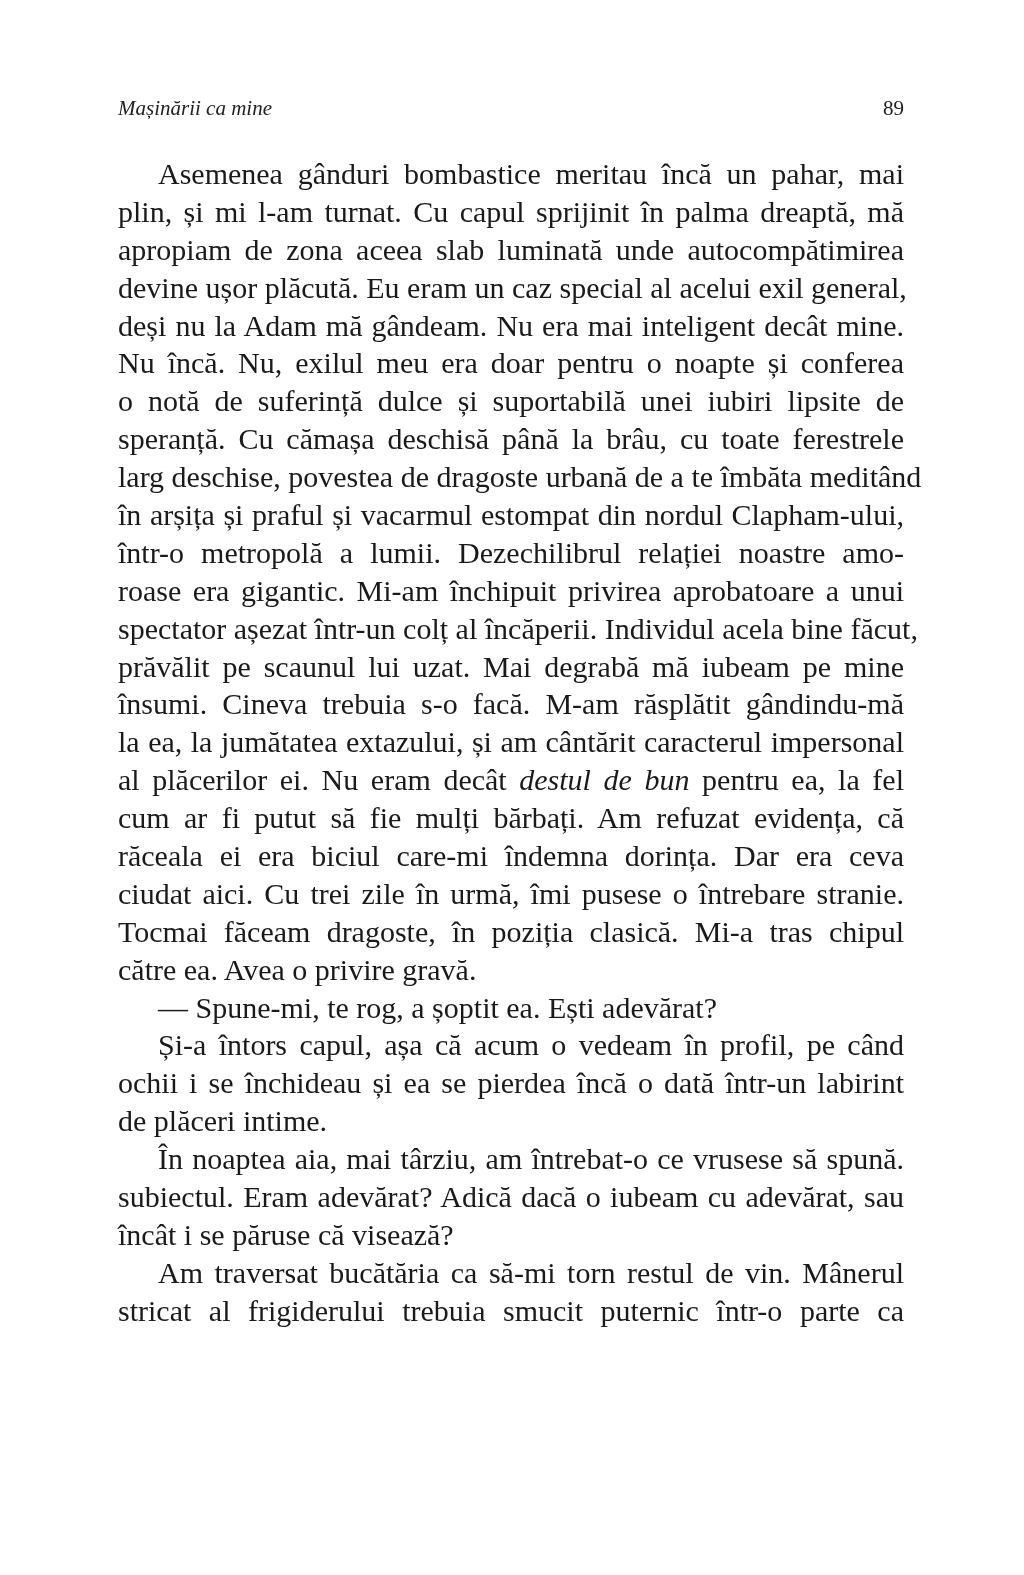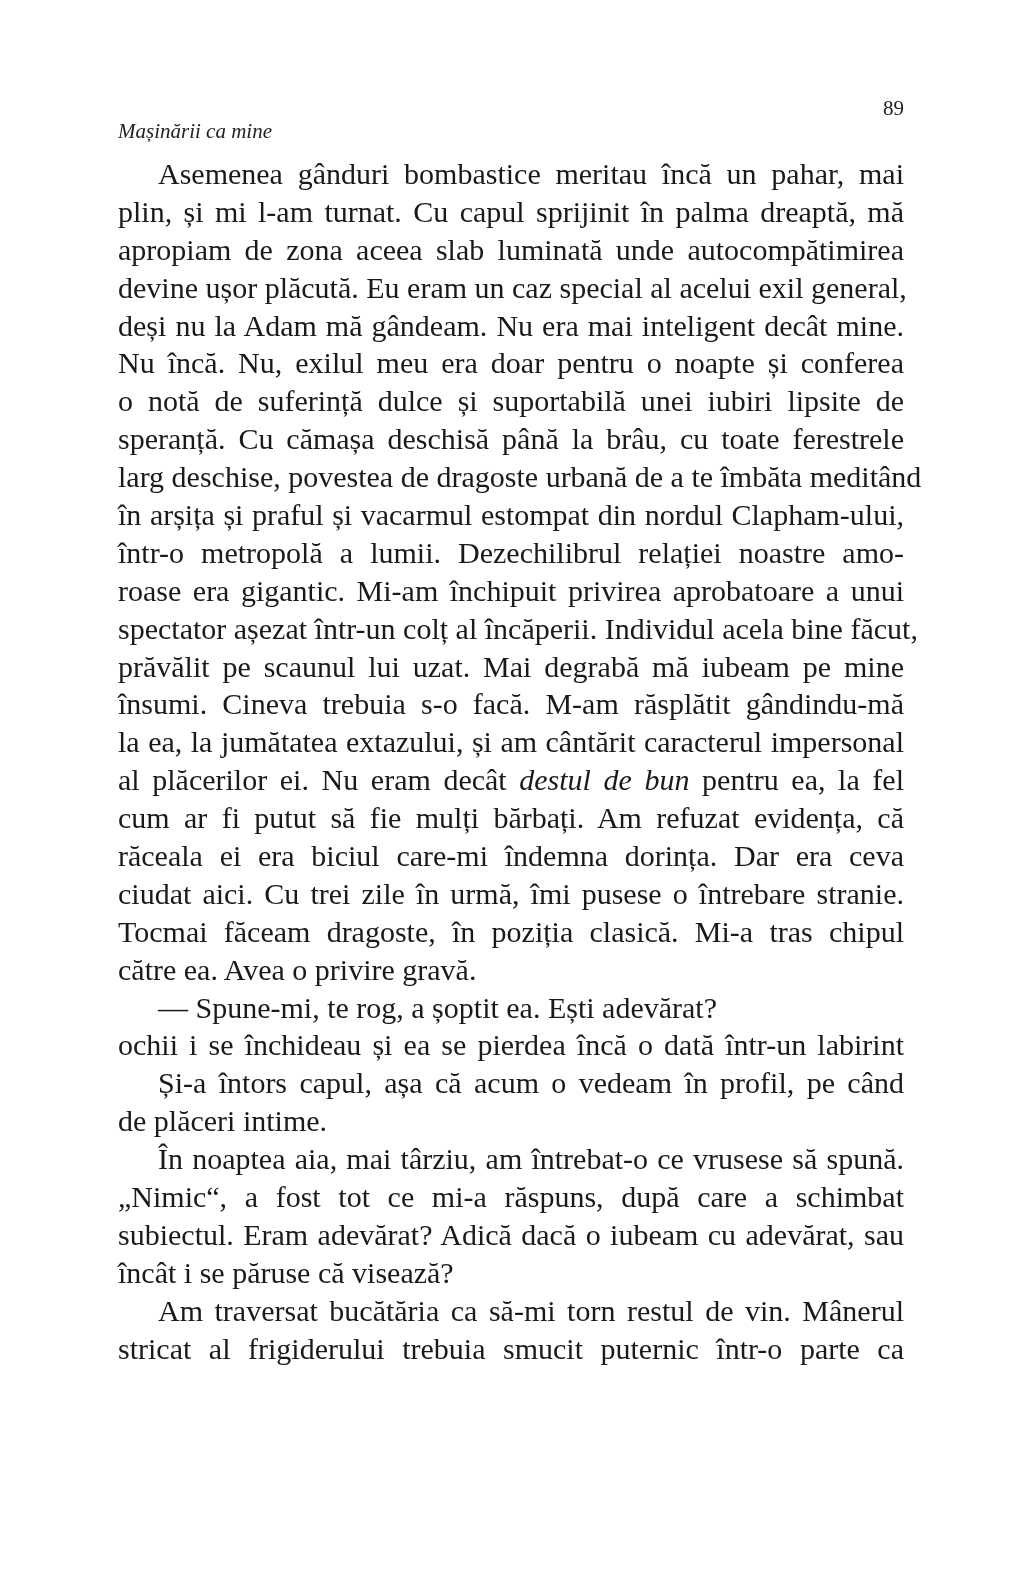--- a/index.html
+++ b/index.html
@@ -28,21 +28,20 @@
     height: 30px;
     font-family: "Liberation Serif", "DejaVu Serif", serif;
     font-size: 21px;
     color: #222;
   }
   .running-title {
     position: absolute;
     left: 0;
     top: 0;
     font-style: italic;
-    margin-top: 23px;
   }
   .page-number {
     position: absolute;
     right: 0;
     top: 0;
   }
   .body-text {
     position: absolute;
     top: 155px;
     left: 0;
@@ -95,23 +94,22 @@
       <div class="line">prăvălit pe scaunul lui uzat. Mai degrabă mă iubeam pe mine</div>
       <div class="line">însumi. Cineva trebuia s-o facă. M-am răsplătit gândindu-mă</div>
       <div class="line">la ea, la jumătatea extazului, și am cântărit caracterul impersonal</div>
       <div class="line"><span>al plăcerilor ei. Nu eram decât </span><em>destul de bun</em><span> pentru ea, la fel</span></div>
       <div class="line">cum ar fi putut să fie mulți bărbați. Am refuzat evidența, că</div>
       <div class="line">răceala ei era biciul care-mi îndemna dorința. Dar era ceva</div>
       <div class="line">ciudat aici. Cu trei zile în urmă, îmi pusese o întrebare stranie.</div>
       <div class="line">Tocmai făceam dragoste, în poziția clasică. Mi-a tras chipul</div>
       <div class="line last">către ea. Avea o privire gravă.</div>
       <div class="line indent last">— Spune-mi, te rog, a șoptit ea. Ești adevărat?</div>
+      <div class="line indent">Și-a întors capul, așa că acum o vedeam în profil, pe când</div>
       <div class="line">ochii i se închideau și ea se pierdea încă o dată într-un labirint</div>
-      <div class="line indent">Și-a întors capul, așa că acum o vedeam în profil, pe când</div>
       <div class="line last">de plăceri intime.</div>
       <div class="line indent">În noaptea aia, mai târziu, am întrebat-o ce vrusese să spună.</div>
-      <div class="line">„Nimic“, a fost tot ce mi-a răspuns, după care a schimbat</div>
       <div class="line">subiectul. Eram adevărat? Adică dacă o iubeam cu adevărat, sau</div>
       <div class="line last">încât i se păruse că visează?</div>
       <div class="line indent">Am traversat bucătăria ca să-mi torn restul de vin. Mânerul</div>
       <div class="line">stricat al frigiderului trebuia smucit puternic într-o parte ca</div>
     </div>
 </div>
 
 </body></html>

